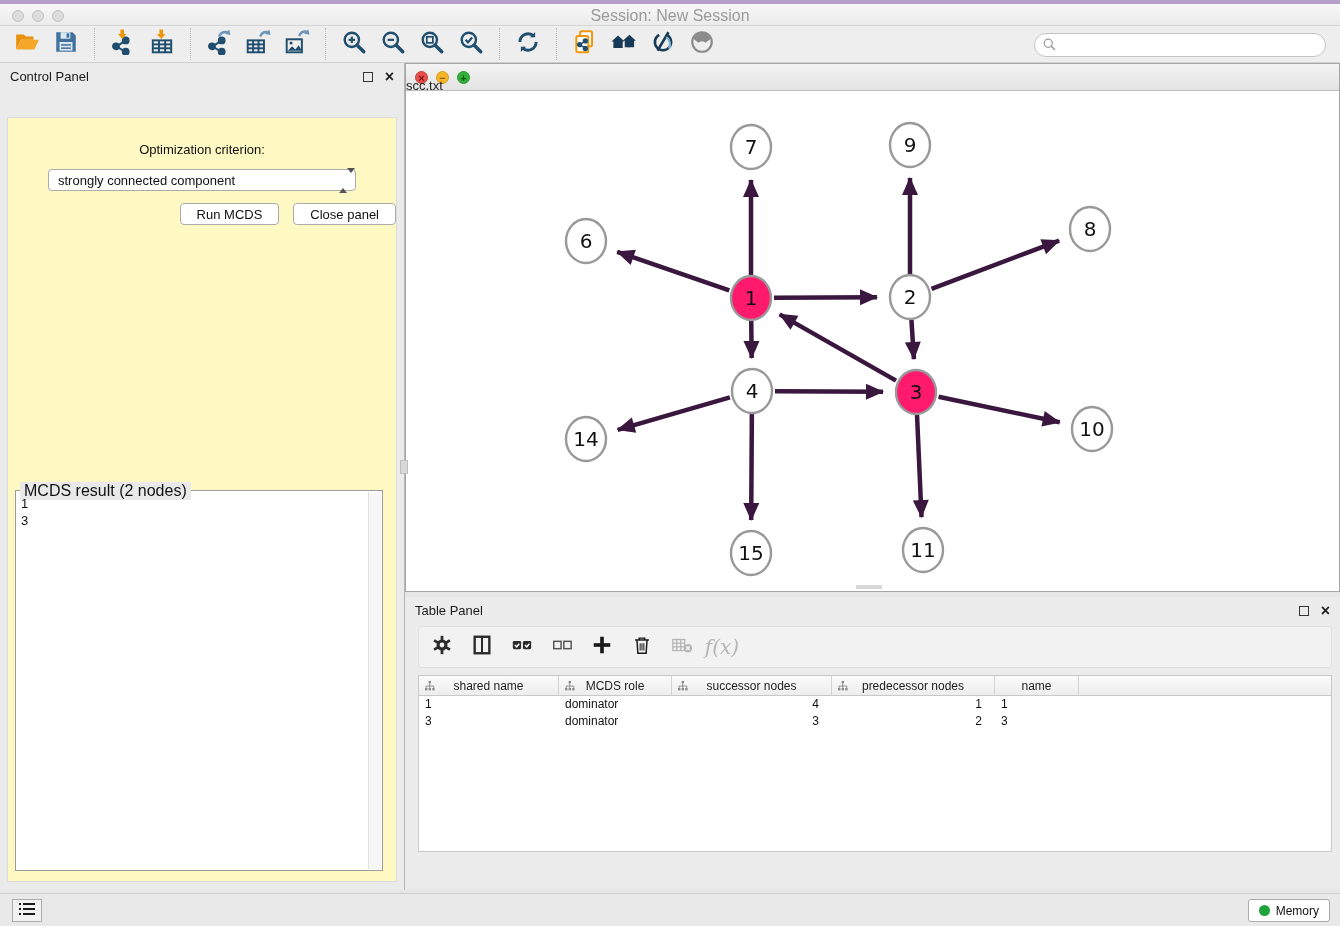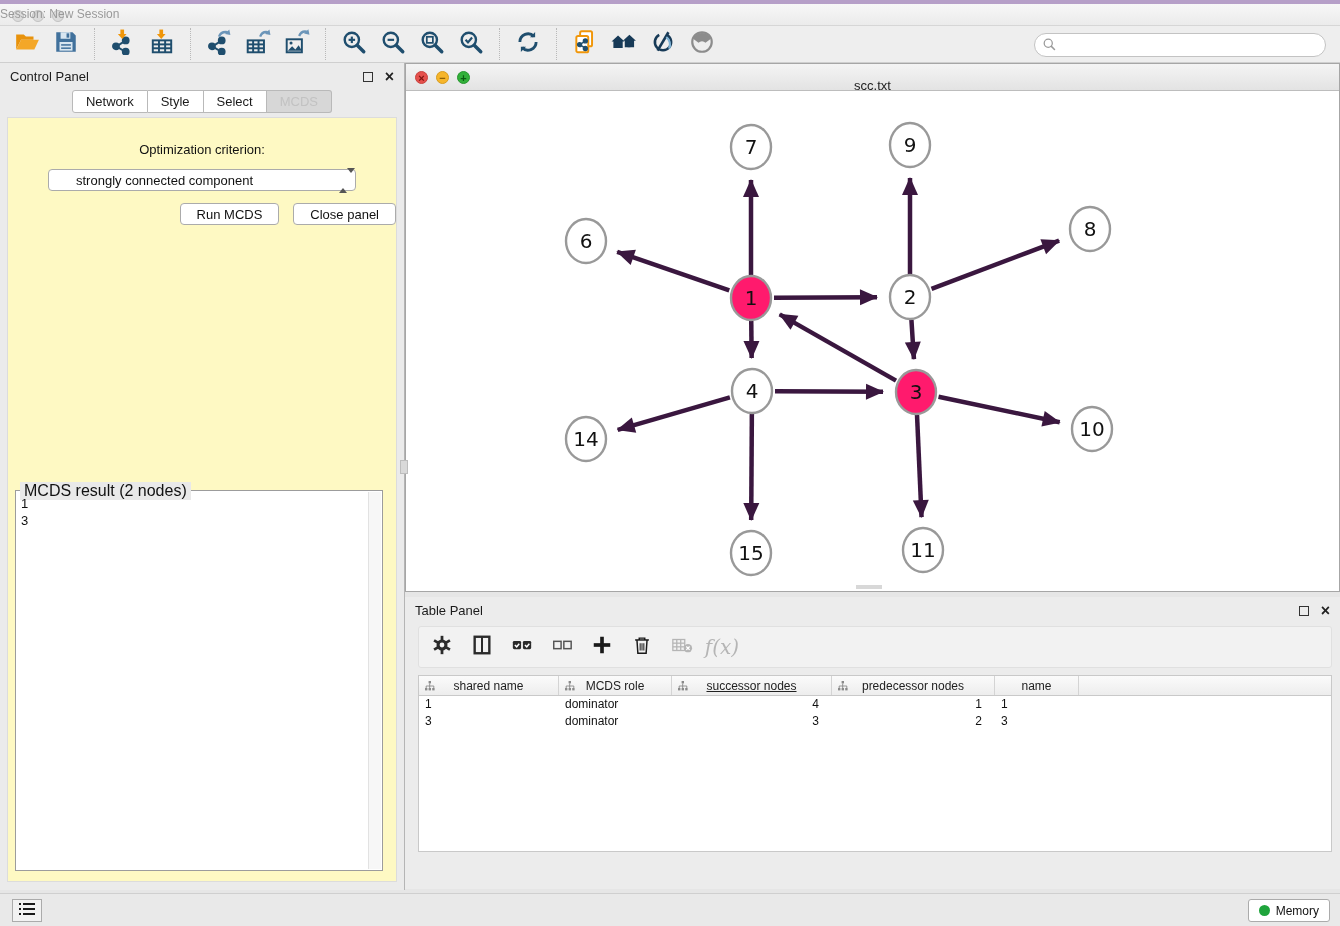--- a/index.html
+++ b/index.html
@@ -4,22 +4,22 @@
 <style>
   * { box-sizing: border-box; margin: 0; padding: 0; }
   html,body { width: 1340px; height: 926px; }
   body { font-family: "Liberation Sans", sans-serif; background: #e8e8e8; overflow: hidden; }
   .app { position: relative; width: 1340px; height: 926px; background: #e6e6e6; }
 
   
   .titlebar { position: absolute; top: 0; left: 0; right: 0; height: 26px;
     background: linear-gradient(#f7f7f7,#ebebeb); border-top: 4px solid #b69fc8;
     border-bottom: 1px solid #d6d6d6; }
-  .titlebar .title { position: absolute; left: 0; right: 0; top: 3px; text-align: left;
-    font-size: 12px; color: #9a9a9a; }
+  .titlebar .title { position: absolute; left: 0; right: 0; top: 3px; text-align: center;
+    font-size: 16px; color: #9a9a9a; }
   .tl-dots { position: absolute; left: 12px; top: 6px; display: flex; gap: 8px; }
   .tl-dot { width: 12px; height: 12px; border-radius: 50%; background: #dcdcdc; border: 1px solid #c2c2c2; }
 
   
   .toolbar { position: absolute; top: 26px; left: 0; right: 0; height: 37px; background: #eeeeee;
     border-bottom: 1px solid #cfcfcf; display: flex; align-items: center; padding: 0 12px; gap: 9px; }
   .tb-icon { width: 30px; height: 30px; display: flex; align-items: center; justify-content: center; cursor: default; }
   .tb-icon svg { width: 26px; height: 26px; }
   .tb-sep { width: 1px; height: 32px; border-left: 1px dotted #b9b9b9; margin: 0 4px; }
   .search-wrap { position: absolute; right: 14px; top: 7px; }
@@ -39,21 +39,21 @@
   .tab { border: 1px solid #b9b9b9; border-left: none; background: #fff; color: #1b1b1b;
     font-size: 13px; padding: 3px 13px; cursor: default; }
   .tab:first-child { border-left: 1px solid #b9b9b9; border-radius: 3px 0 0 3px; }
   .tab:last-child { border-radius: 0 3px 3px 0; }
   .tab.active { background: #d7d7d7; color: #c2c2c2; }
   .cp-body { position: absolute; left: 7px; right: 7px; top: 54px; bottom: 8px;
     background: #fef9c3; border: 1px solid #dcdcdc; }
   .opt-label { text-align: center; margin-top: 24px; font-size: 13px; color: #111; }
   .crit-select { position: relative; margin: 12px auto 0; width: 308px; height: 22px; background: #fff;
     border: 1px solid #ababab; border-radius: 4px; font-size: 13px; color: #111;
-    display: flex; align-items: center; padding-left: 27px; }
+    display: flex; align-items: center; padding-left: 9px; }
   .crit-chevrons { position: absolute; right: 7px; top: 3px; width: 9px; }
   .chev-up { width: 0; height: 0; border-left: 4px solid transparent; border-right: 4px solid transparent;
     border-bottom: 5px solid #555; margin-bottom: 3px; }
   .chev-dn { width: 0; height: 0; border-left: 4px solid transparent; border-right: 4px solid transparent;
     border-top: 5px solid #555; }
   .btn-row { display: flex; justify-content: flex-end; gap: 14px; margin-top: 12px; }
   .btn { background: #fff; border: 1px solid #ababab; border-radius: 4px; height: 22px;
     padding: 0 16px; font-size: 13px; color: #111; display: flex; align-items: center; cursor: default; }
   .result-fieldset { position: absolute; left: 7px; right: 13px; top: 372px; bottom: 10px;
     border: 1px solid #9c9c9c; background: #fff; }
@@ -62,21 +62,21 @@
   .result-text { position: absolute; left: 5px; top: 4px; right: 18px; bottom: 4px;
     font-size: 13px; color: #111; white-space: pre; line-height: 17px; }
   .result-scroll { position: absolute; right: 1px; top: 1px; bottom: 1px; width: 13px;
     background: #f7f7f7; border-left: 1px solid #e2e2e2; }
 
   
   .network-window { position: absolute; left: 405px; top: 63px; width: 935px; height: 529px;
     background: #fff; border: 1px solid #a6a6a6; }
   .nw-titlebar { position: absolute; left: 0; right: 0; top: 0; height: 27px;
     background: linear-gradient(#f4f4f4,#e3e3e3); border-bottom: 1px solid #bdbdbd; }
-  .nw-title { position: absolute; left: 0; right: 0; top: 14px; text-align: center; font-size: 13px; color: #222; }
+  .nw-title { position: absolute; left: 0; right: 0; top: 14px; font-size: 13px; color: #222; }
   .traffic { position: absolute; left: 9px; top: 7px; display: flex; gap: 8px; }
   .tl { width: 13px; height: 13px; border-radius: 50%; font-size: 11px; line-height: 12px;
     text-align: center; font-weight: bold; }
   .tl-red { background: #e5504c; border: 1px solid #c8423e; color: #7c120f; }
   .tl-red::after { content: "×"; }
   .tl-yellow { background: #f6b52a; border: 1px solid #d89c1e; color: #8a5d05; }
   .tl-yellow::after { content: "−"; }
   .tl-green { background: #32b03a; border: 1px solid #27962f; color: #0b5c11; }
   .tl-green::after { content: "+"; }
   .nw-canvas { position: absolute; left: 0; right: 0; top: 27px; bottom: 0; background: #fff; }
@@ -295,26 +295,20 @@
     </div>
   </div>
 
   <div class="control-panel">
     <div class="panel-head">
       <span>Control Panel</span>
       <span class="spacer"></span>
       <span class="float-ic"></span>
       <span class="close-ic"></span>
     </div>
-    <div class="tabbar">
-        <div class="tab">Network</div>
-        <div class="tab">Style</div>
-        <div class="tab">Select</div>
-        <div class="tab active">MCDS</div>
-      </div>
     <div class="cp-body">
       <div class="opt-label">Optimization criterion:</div>
       <div class="crit-select">
         <span>strongly connected component</span>
         <span class="crit-chevrons"><span class="chev-up"></span><span class="chev-dn"></span></span>
       </div>
       <div class="btn-row">
         <div class="btn">Run MCDS</div>
         <div class="btn">Close panel</div>
       </div>
@@ -497,21 +491,21 @@
                 <path d="M5.7 3.4v2.6M2.2 8V6h7.6v2M5.7 6v2" stroke="#8a8a8a" stroke-width="0.9" fill="none"></path>
                 <g fill="#8a8a8a">
                   <rect x="4.6" y="1" width="2.4" height="2.4"></rect>
                   <rect x="1" y="8" width="2.4" height="2.4"></rect>
                   <rect x="4.6" y="8" width="2.4" height="2.4"></rect>
                   <rect x="8.2" y="8" width="2.4" height="2.4"></rect>
                 </g>
               </svg></span>
             <span>MCDS role</span>
           </div>
-          <div class="th-cell" style="width: 160px; text-decoration: underline;">
+          <div class="th-cell" style="width: 160px;">
             <span class="h-ic"><svg viewBox="0 0 12 12">
                 <path d="M5.7 3.4v2.6M2.2 8V6h7.6v2M5.7 6v2" stroke="#8a8a8a" stroke-width="0.9" fill="none"></path>
                 <g fill="#8a8a8a">
                   <rect x="4.6" y="1" width="2.4" height="2.4"></rect>
                   <rect x="1" y="8" width="2.4" height="2.4"></rect>
                   <rect x="4.6" y="8" width="2.4" height="2.4"></rect>
                   <rect x="8.2" y="8" width="2.4" height="2.4"></rect>
                 </g>
               </svg></span>
             <span>successor nodes</span>

